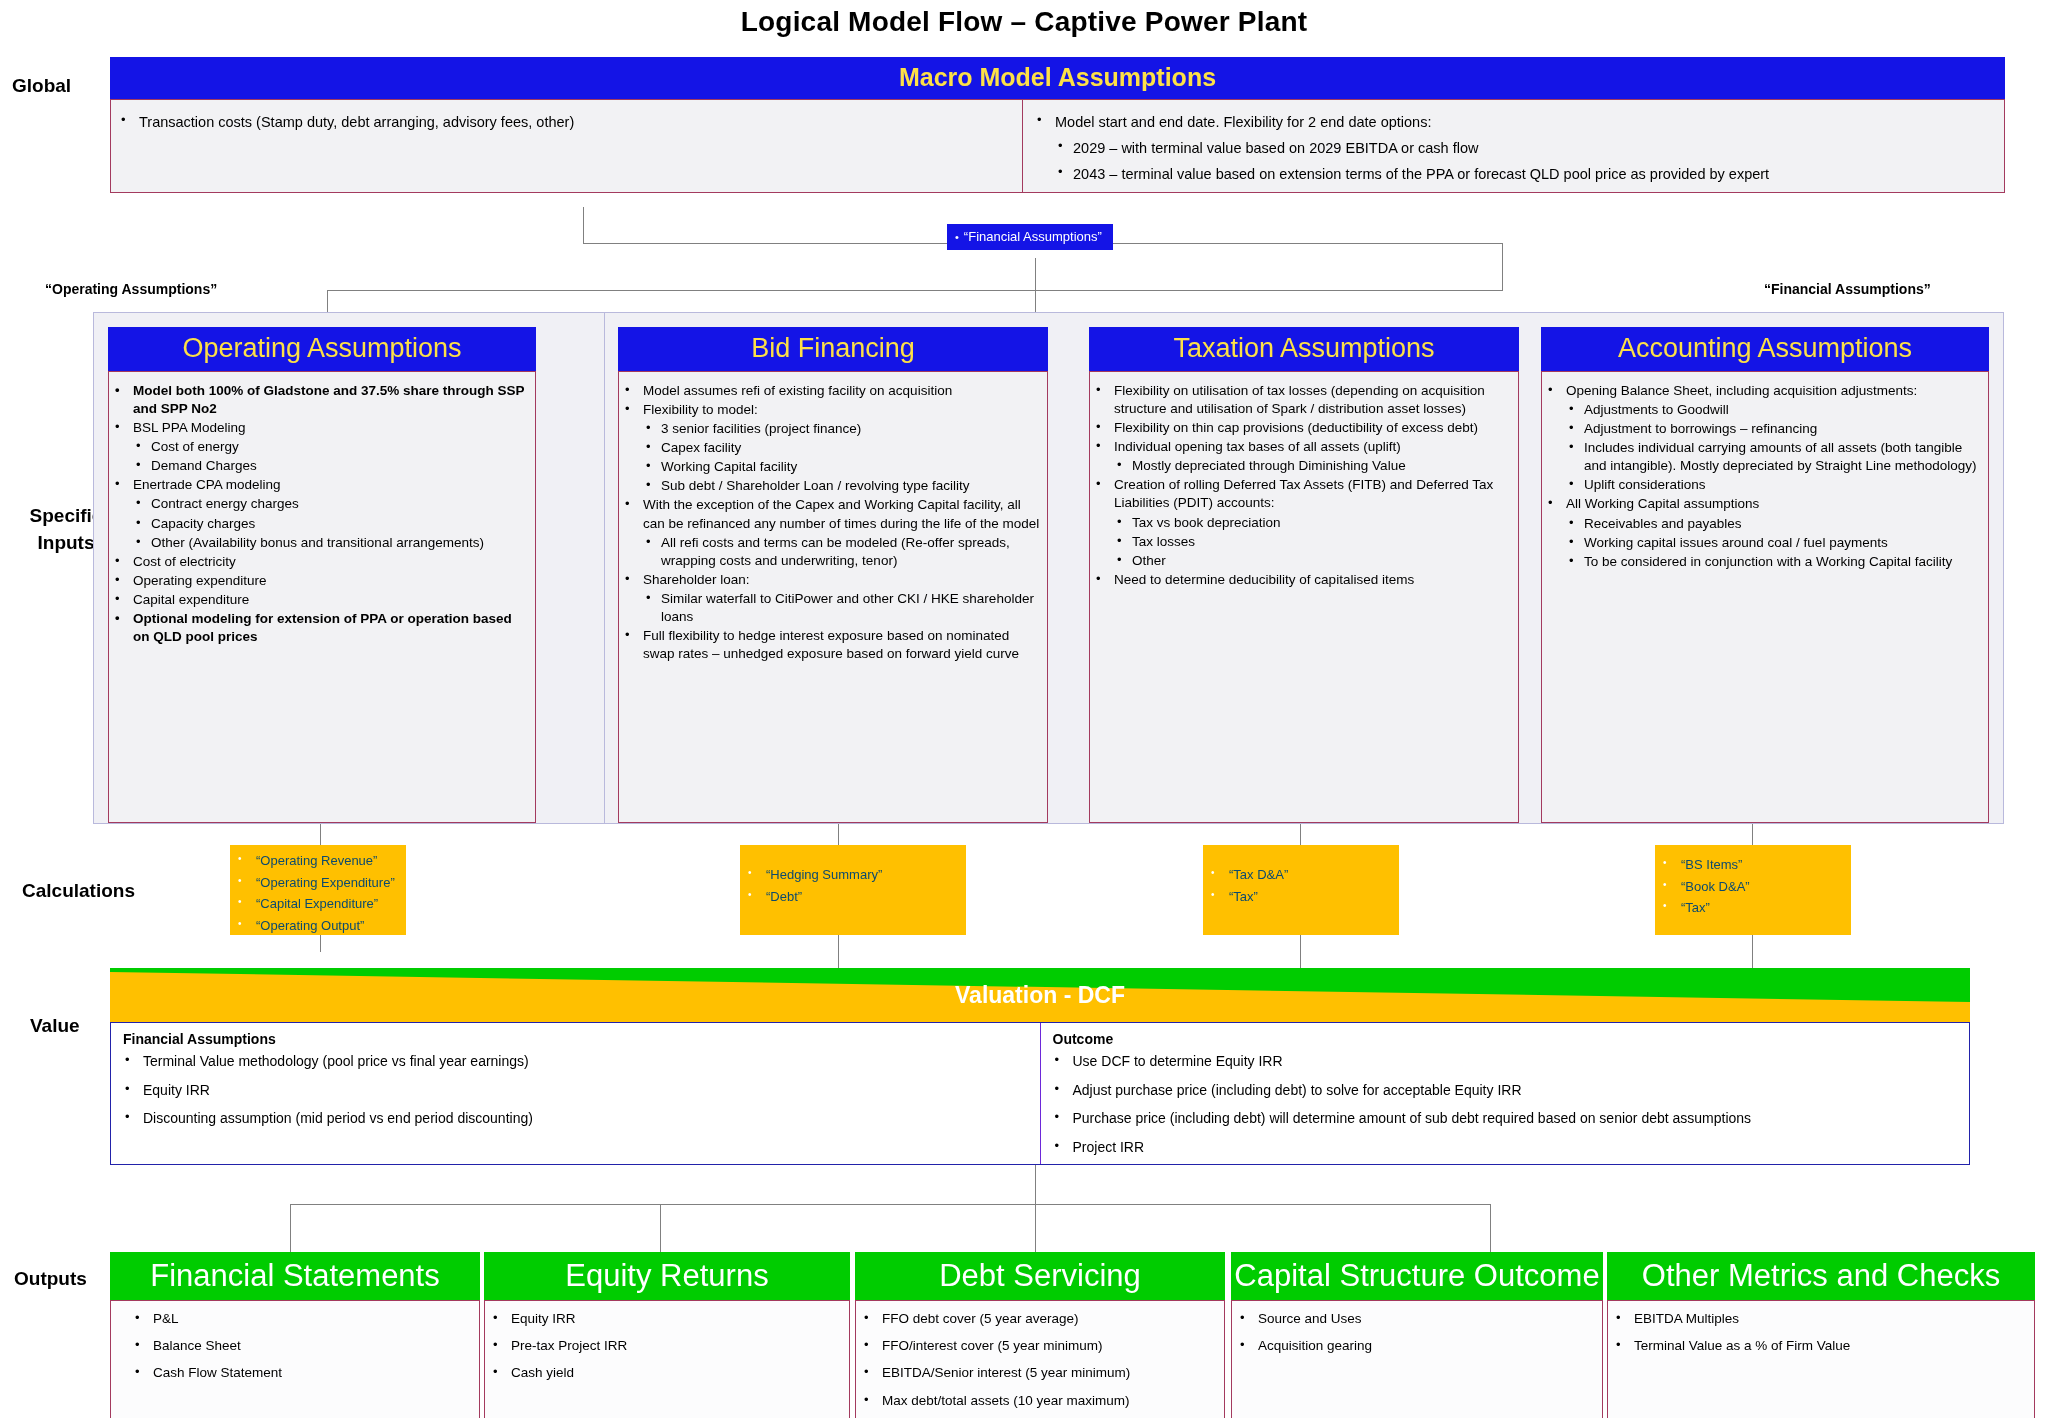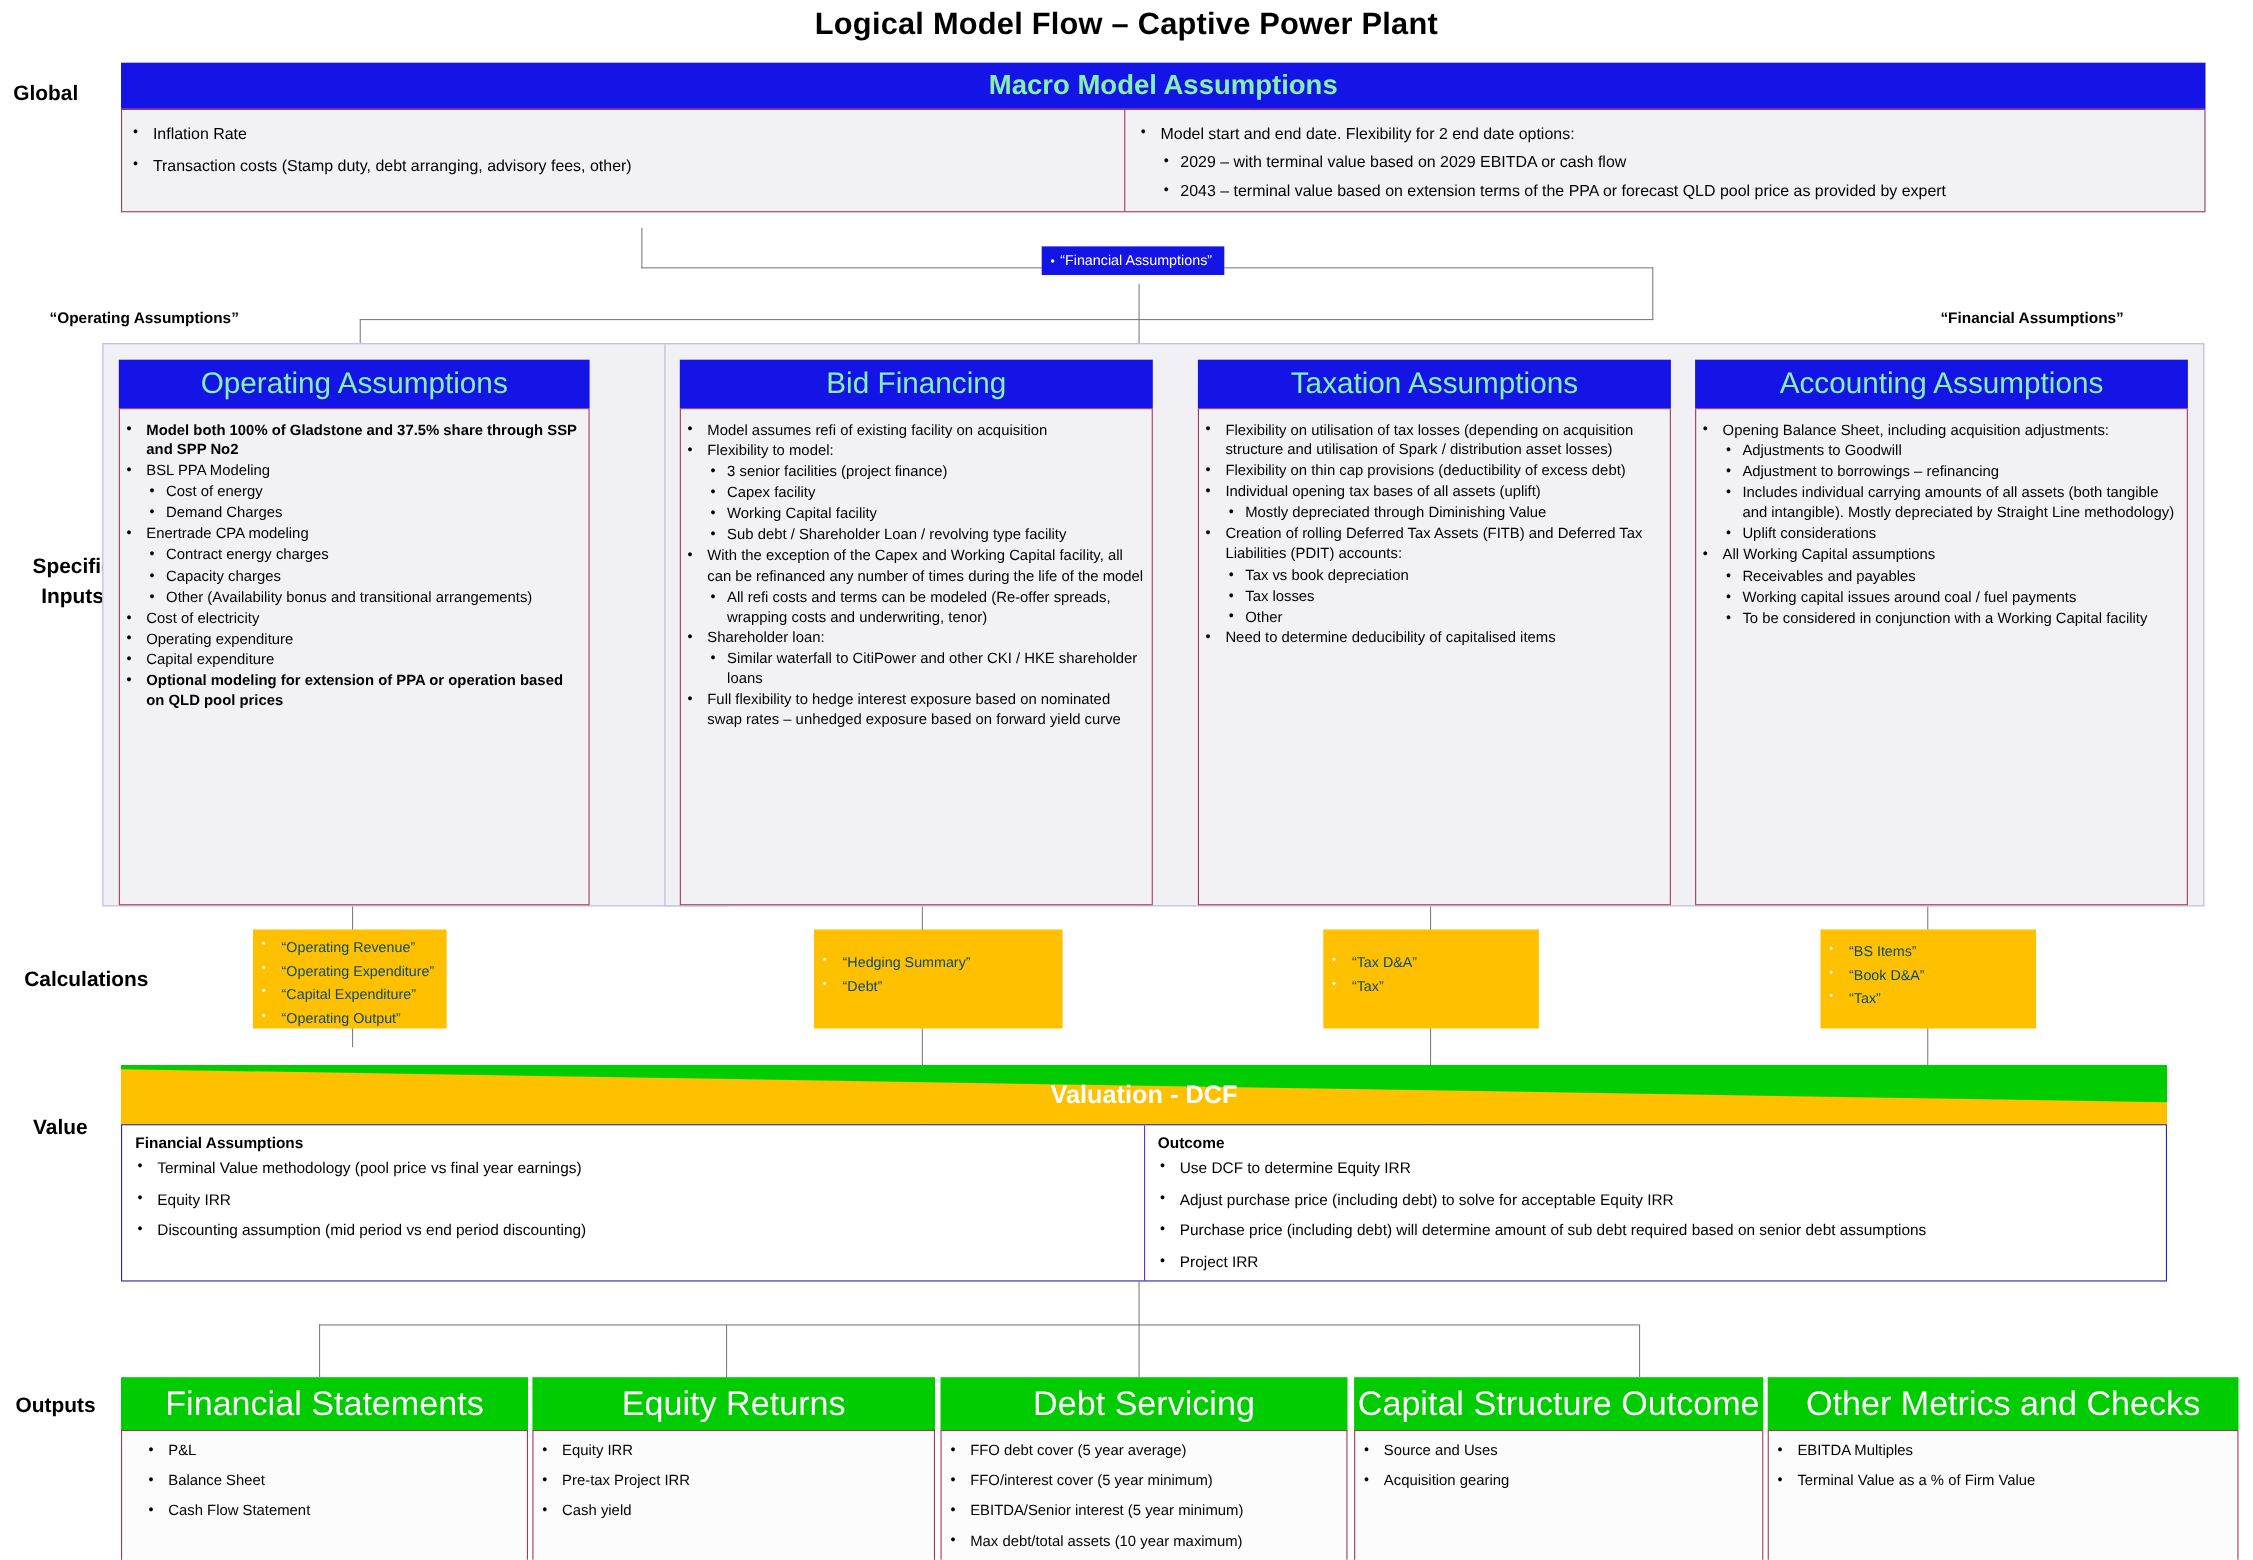--- a/index.html
+++ b/index.html
@@ -13,21 +13,21 @@
   #page-title{
     top:6px;left:0;width:2048px;text-align:center;
     font-size:28px;font-weight:bold;letter-spacing:0.2px;
   }
 
   
   .rowlabel{font-size:19px;font-weight:bold;text-align:left;}
 
   
   .hdr-blue{
-    background:#1414e6;color:#86efac;text-align:center;
+    background:#1414e6;color:#fde047;text-align:center;
     font-size:27px;line-height:1.0;padding:8px 0 9px 0;
   }
   .hdr-green{
     background:#00cc00;color:#ffffff;text-align:center;
     font-size:31px;line-height:1.0;padding:8px 0 9px 0;
   }
   .body-box{
     border:1px solid #a33a5e;background:#f2f2f4;
   }
   .body-box.white{background:#fcfcfd;}
@@ -122,21 +122,20 @@
 <div class="abs rowlabel" style="left:14px;top:1268px;">Outputs</div>
 
 <div class="abs sidelabel" style="left:45px;top:281px;">“Operating Assumptions”</div>
 <div class="abs sidelabel" style="left:1764px;top:281px;">“Financial Assumptions”</div>
 
 <div class="abs" style="left:110px;top:57px;width:1895px;">
   <div class="hdr-blue" style="font-weight:bold;font-size:25px;">Macro Model Assumptions</div>
   <div class="body-box macro" style="display:flex;height:92px;">
     <div style="width:905px;padding:12px 0 0 6px;border-right:1px solid #a33a5e;">
       <ul class="bl">
-        <li>Inflation Rate</li>
         <li>Transaction costs (Stamp duty, debt arranging, advisory fees, other)</li>
       </ul>
     </div>
     <div style="flex:1;padding:12px 0 0 10px;">
       <ul class="bl">
         <li>
           <span>Model start and end date.  Flexibility for 2 end date options:</span>
           <ul class="bl" style="margin-top:6px;">
             <li>2029 – with terminal value based on 2029 EBITDA or cash flow</li>
             <li>2043 – terminal value based on extension terms of the PPA or forecast QLD pool price as provided by expert</li>

